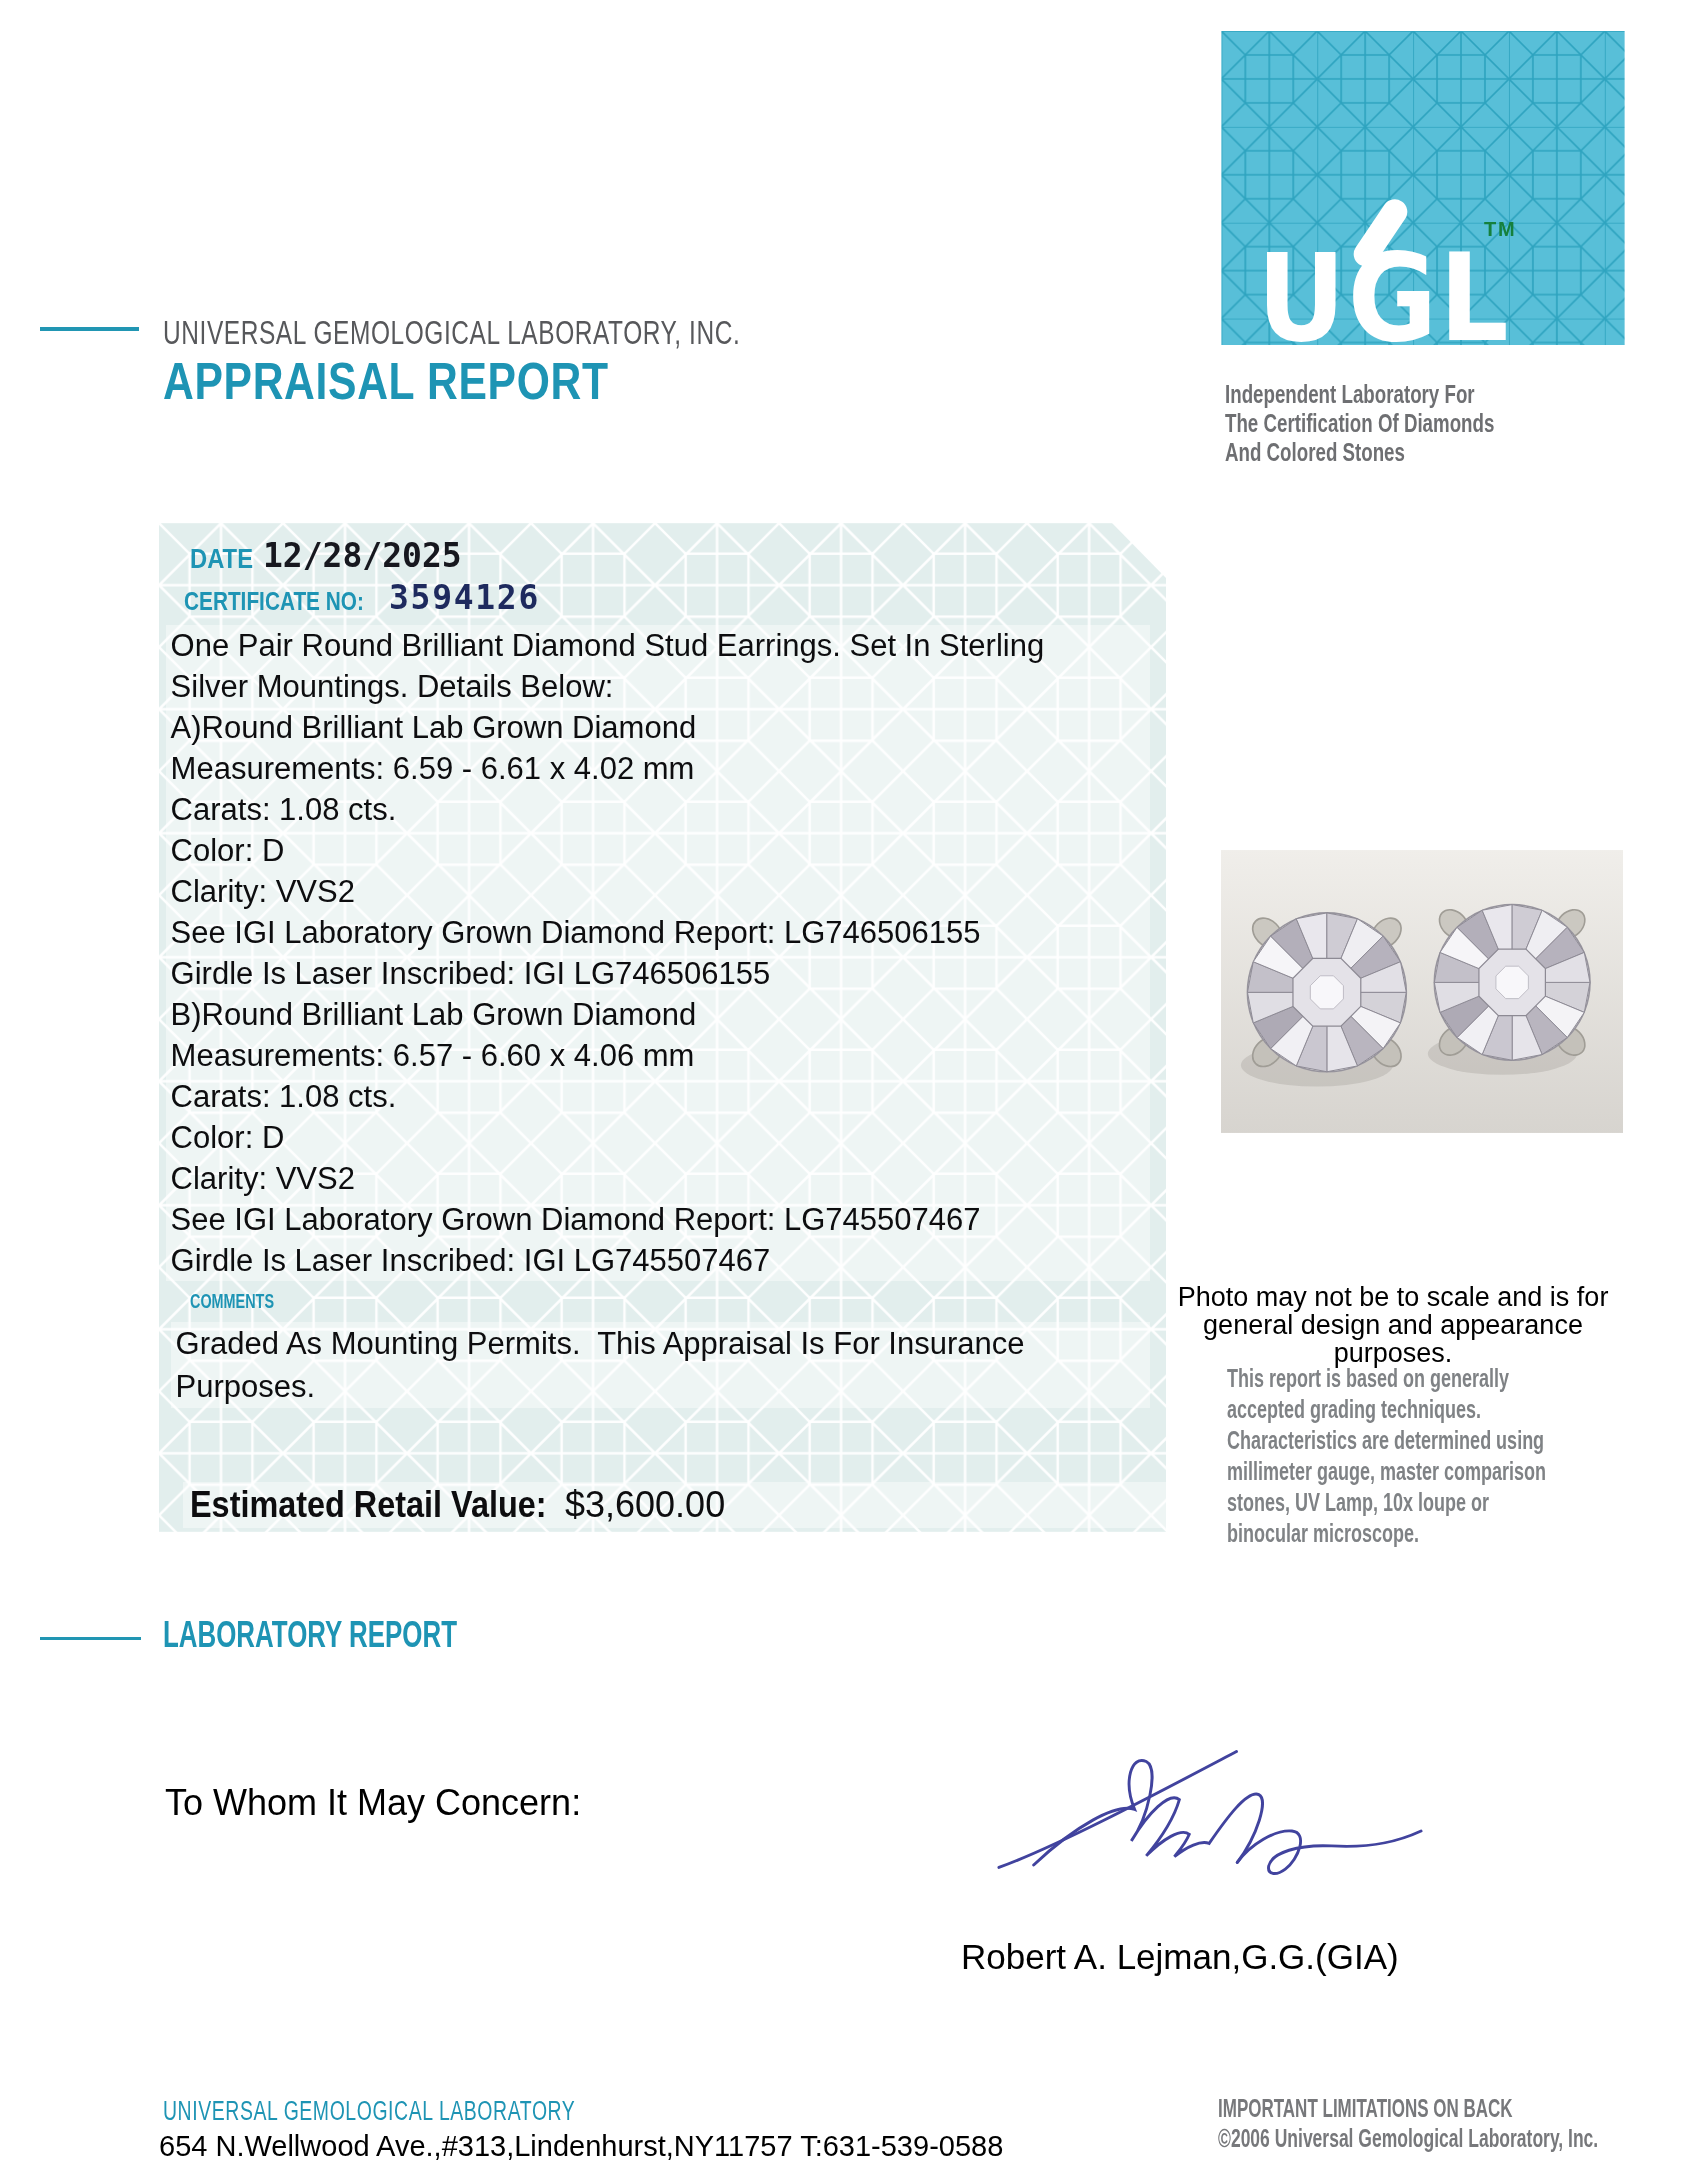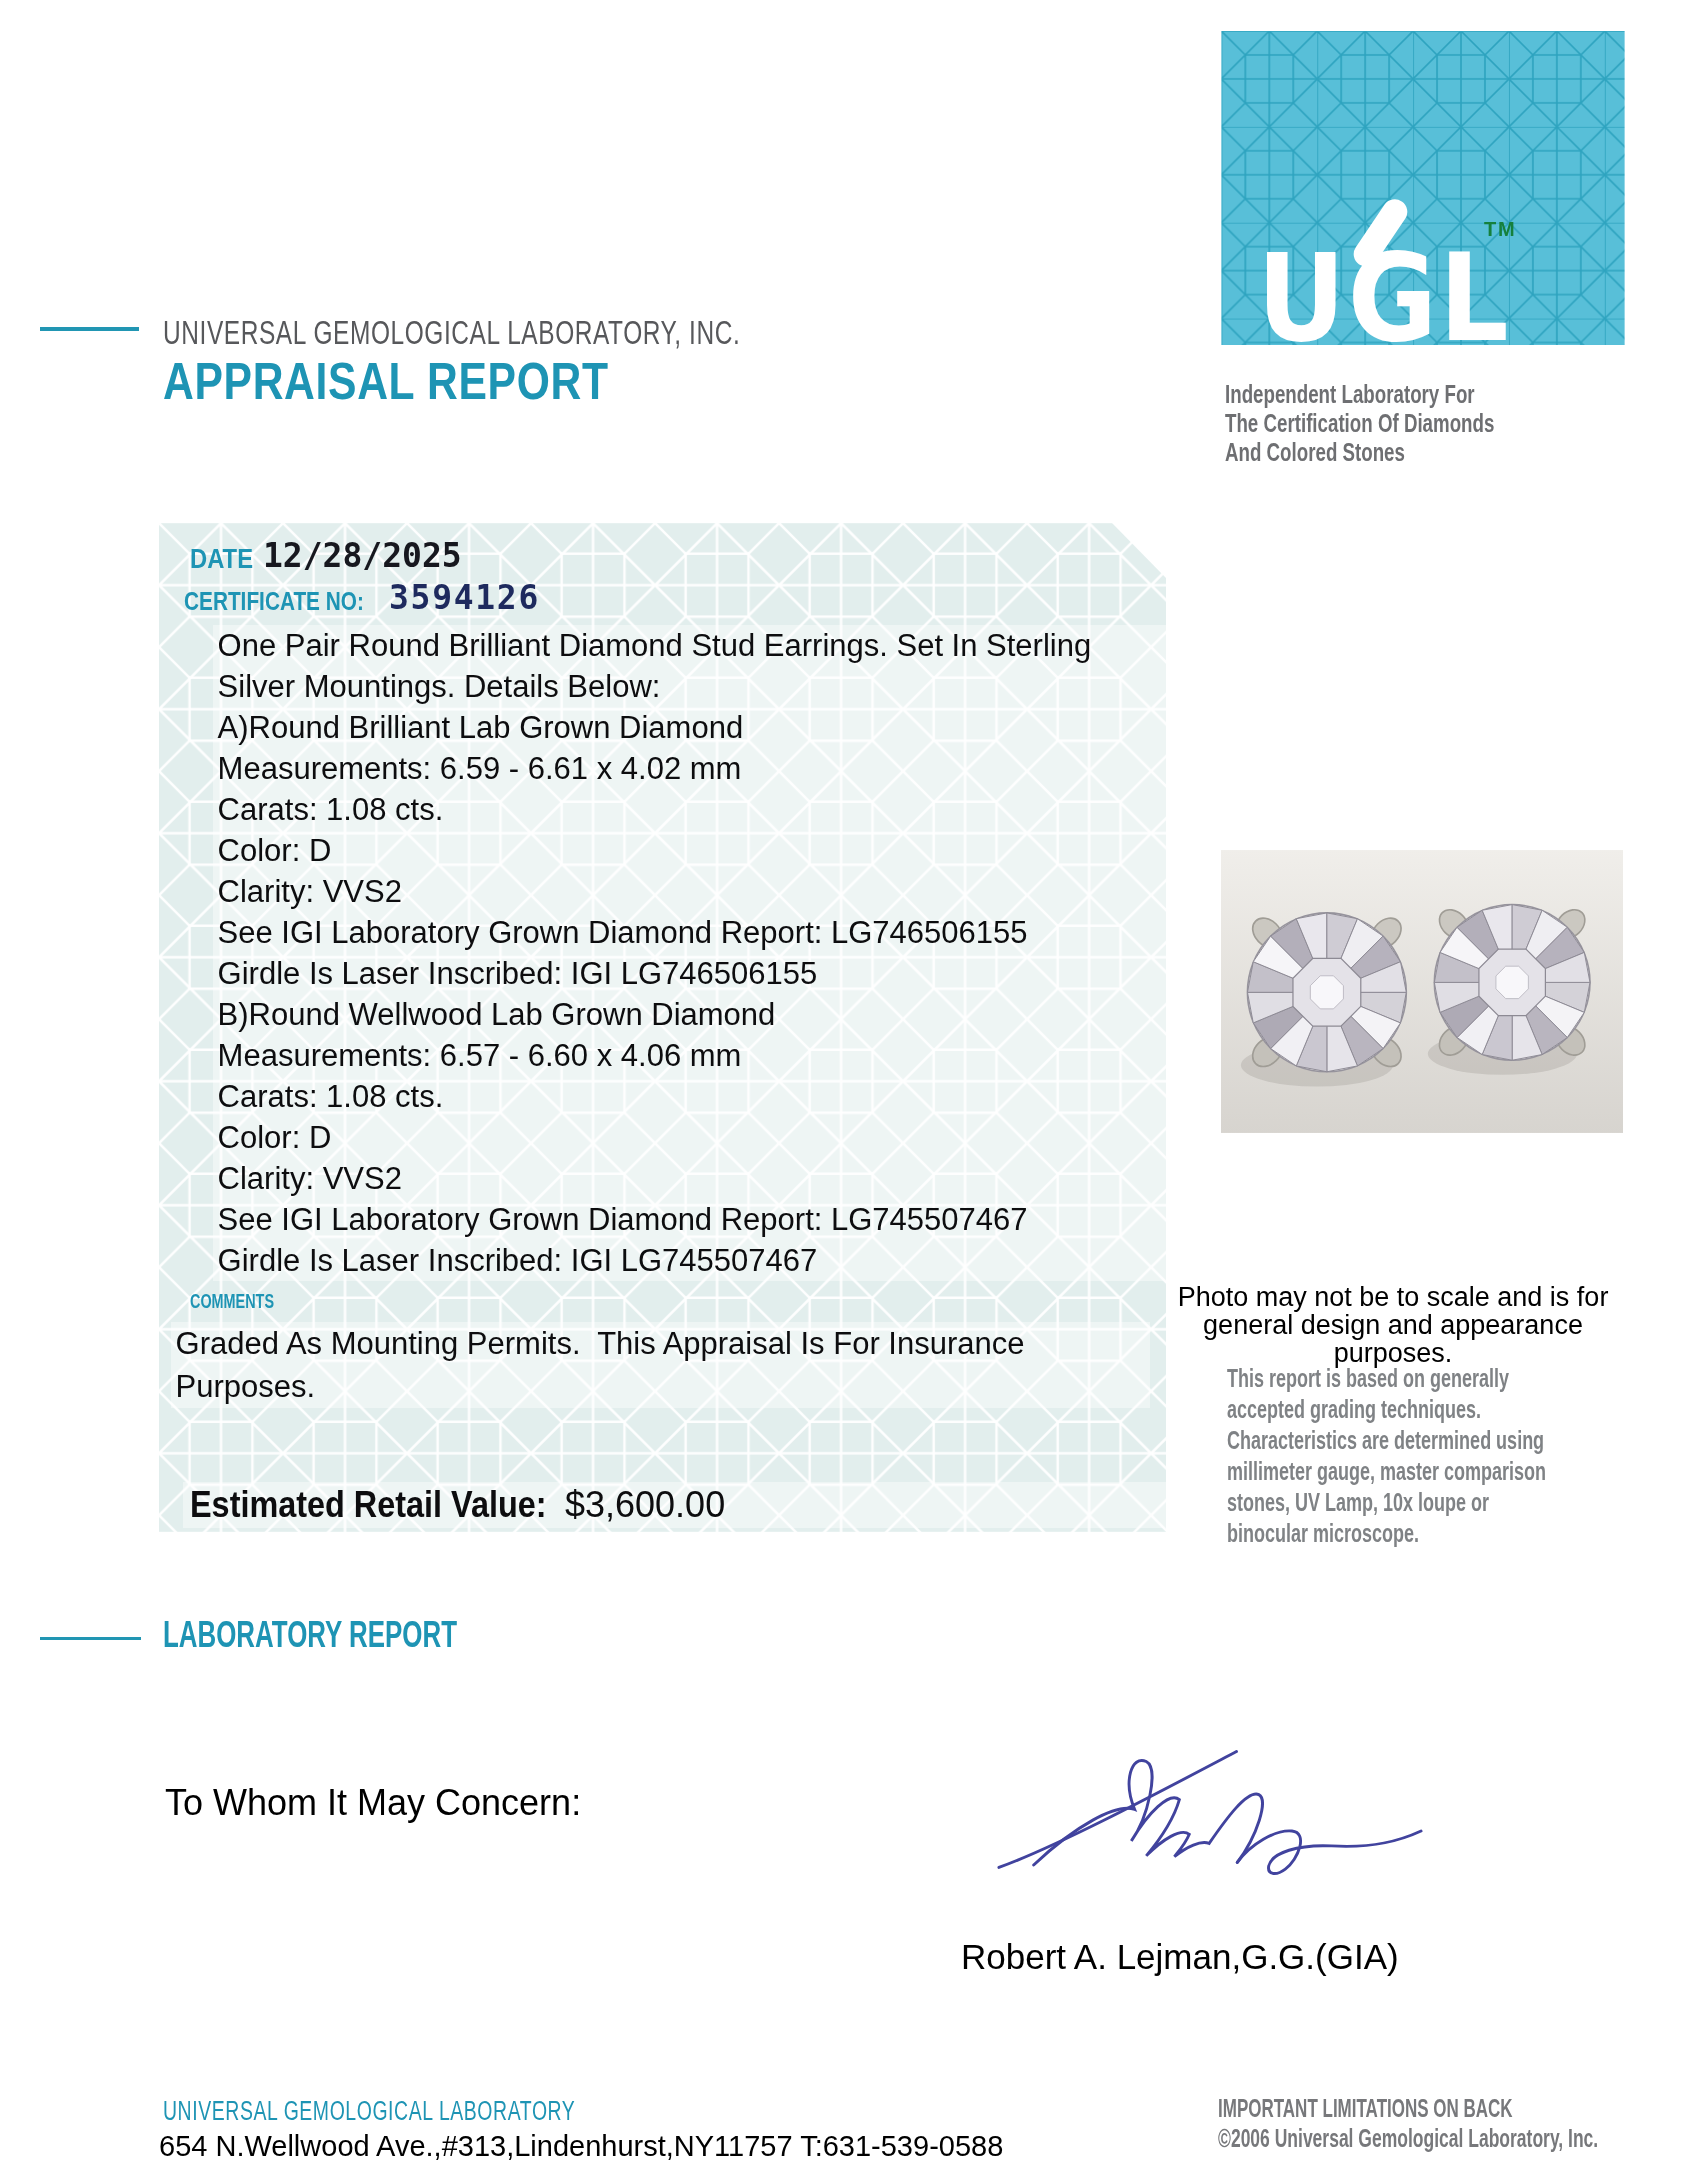--- a/index.html
+++ b/index.html
@@ -29,21 +29,21 @@
          clip-path:polygon(0 0,953px 0,100% 55px,100% 100%,0 100%);}
   .block > svg{position:absolute;left:0;top:0;}
   .date-label{left:31px;top:20px;font-size:28px;font-weight:bold;color:#1e94b4;}
   .date-value{left:104px;top:13.2px;font-size:33px;font-weight:bold;color:#17181f;
               font-family:"DejaVu Sans Mono",monospace;}
   .cert-label{left:25px;top:63px;font-size:26px;font-weight:bold;color:#1e94b4;}
   .cert-value{left:230px;top:55px;font-size:33px;font-weight:bold;color:#1e2a5e;letter-spacing:1.7px;
               font-family:"DejaVu Sans Mono",monospace;}
   .desc{left:6.6px;top:102px;width:984px;}
   .dline{height:41px;line-height:41px;font-size:31px;color:#0d0d0f;white-space:pre;
-         background:rgba(255,255,255,0.42);padding-left:5px;width:979px;margin-left:47px;}
+         background:rgba(255,255,255,0.42);padding-left:5px;width:979px;}
   .comments-label{left:31px;top:767px;font-size:20px;font-weight:bold;color:#1e94b4;}
   .comments-text{left:11.6px;top:799px;width:979px;}
   .cline{height:43px;line-height:43px;font-size:31px;color:#0d0d0f;white-space:pre;
          background:rgba(255,255,255,0.42);padding-left:5px;}
   .value-row{left:24px;top:959px;width:979px;height:46px;line-height:46px;
              background:rgba(255,255,255,0.42);padding-left:6.6px;white-space:nowrap;}
   .value-label{font-size:36px;font-weight:bold;color:#0d0d0f;display:inline-block;
                transform:scaleX(0.9);transform-origin:0 50%;}
   .value-amount{position:absolute;left:382px;top:0;font-size:36px;color:#0d0d0f;}
 
@@ -134,21 +134,21 @@
     <div class="abs desc">
       <div class="dline">One Pair Round Brilliant Diamond Stud Earrings. Set In Sterling</div>
       <div class="dline">Silver Mountings. Details Below:</div>
       <div class="dline">A)Round Brilliant Lab Grown Diamond</div>
       <div class="dline">Measurements: 6.59 - 6.61 x 4.02 mm</div>
       <div class="dline">Carats: 1.08 cts.</div>
       <div class="dline">Color: D</div>
       <div class="dline">Clarity: VVS2</div>
       <div class="dline">See IGI Laboratory Grown Diamond Report: LG746506155</div>
       <div class="dline">Girdle Is Laser Inscribed: IGI LG746506155</div>
-      <div class="dline">B)Round Wellwood Lab Grown Diamond</div>
+      <div class="dline">B)Round Brilliant Lab Grown Diamond</div>
       <div class="dline">Measurements: 6.57 - 6.60 x 4.06 mm</div>
       <div class="dline">Carats: 1.08 cts.</div>
       <div class="dline">Color: D</div>
       <div class="dline">Clarity: VVS2</div>
       <div class="dline">See IGI Laboratory Grown Diamond Report: LG745507467</div>
       <div class="dline">Girdle Is Laser Inscribed: IGI LG745507467</div>
     </div>
 
     <div class="abs comments-label">
       <span class="cond" style="--sx:.72">COMMENTS</span>

